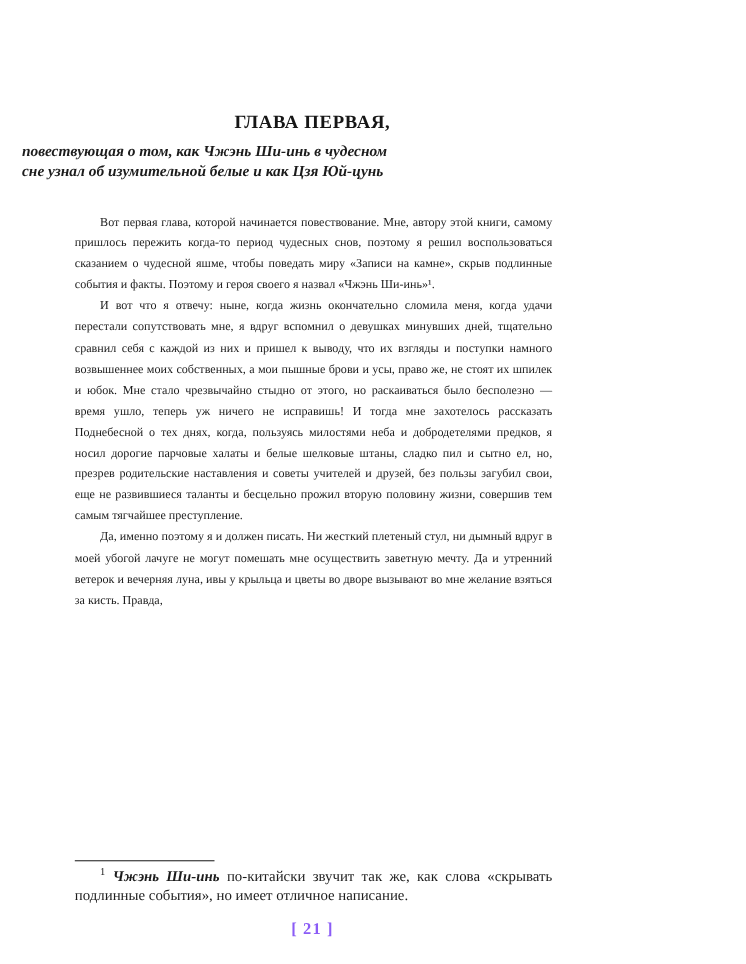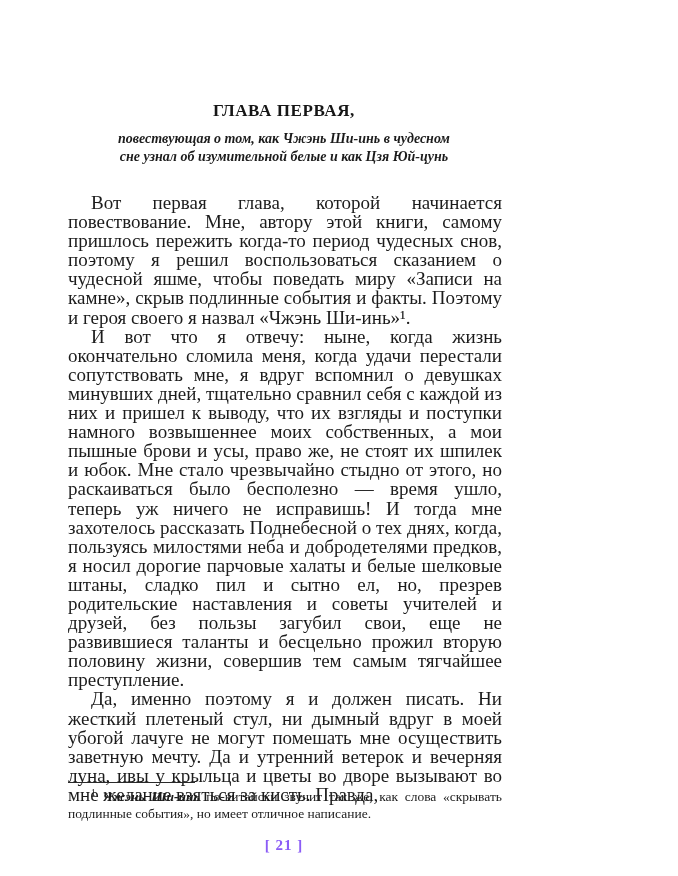--- a/index.html
+++ b/index.html
@@ -21,30 +21,31 @@
     margin: 0;
     padding-top: 101px;
     text-align: center;
     font-size: 17px;
     font-weight: bold;
     letter-spacing: 0.6px;
     color: #161616;
   }
   .chapter-subtitle {
     margin-top: 9px;
-    text-align: center;
+    text-align: left;
     font-style: italic;
     font-weight: bold;
     font-size: 14px;
     line-height: 17.5px;
     color: #1c1c1c;
+    padding-left: 20px;
   }
   .body-text {
     margin: 28px 66px 0 68px;
-    font-size: 19px;
+    font-size: 11px;
     line-height: 19.1px;
     text-align: justify;
     hyphens: auto;
     -webkit-hyphens: auto;
   }
   .body-text p {
     margin: 0;
     text-indent: 23px;
   }
   .footnote {

